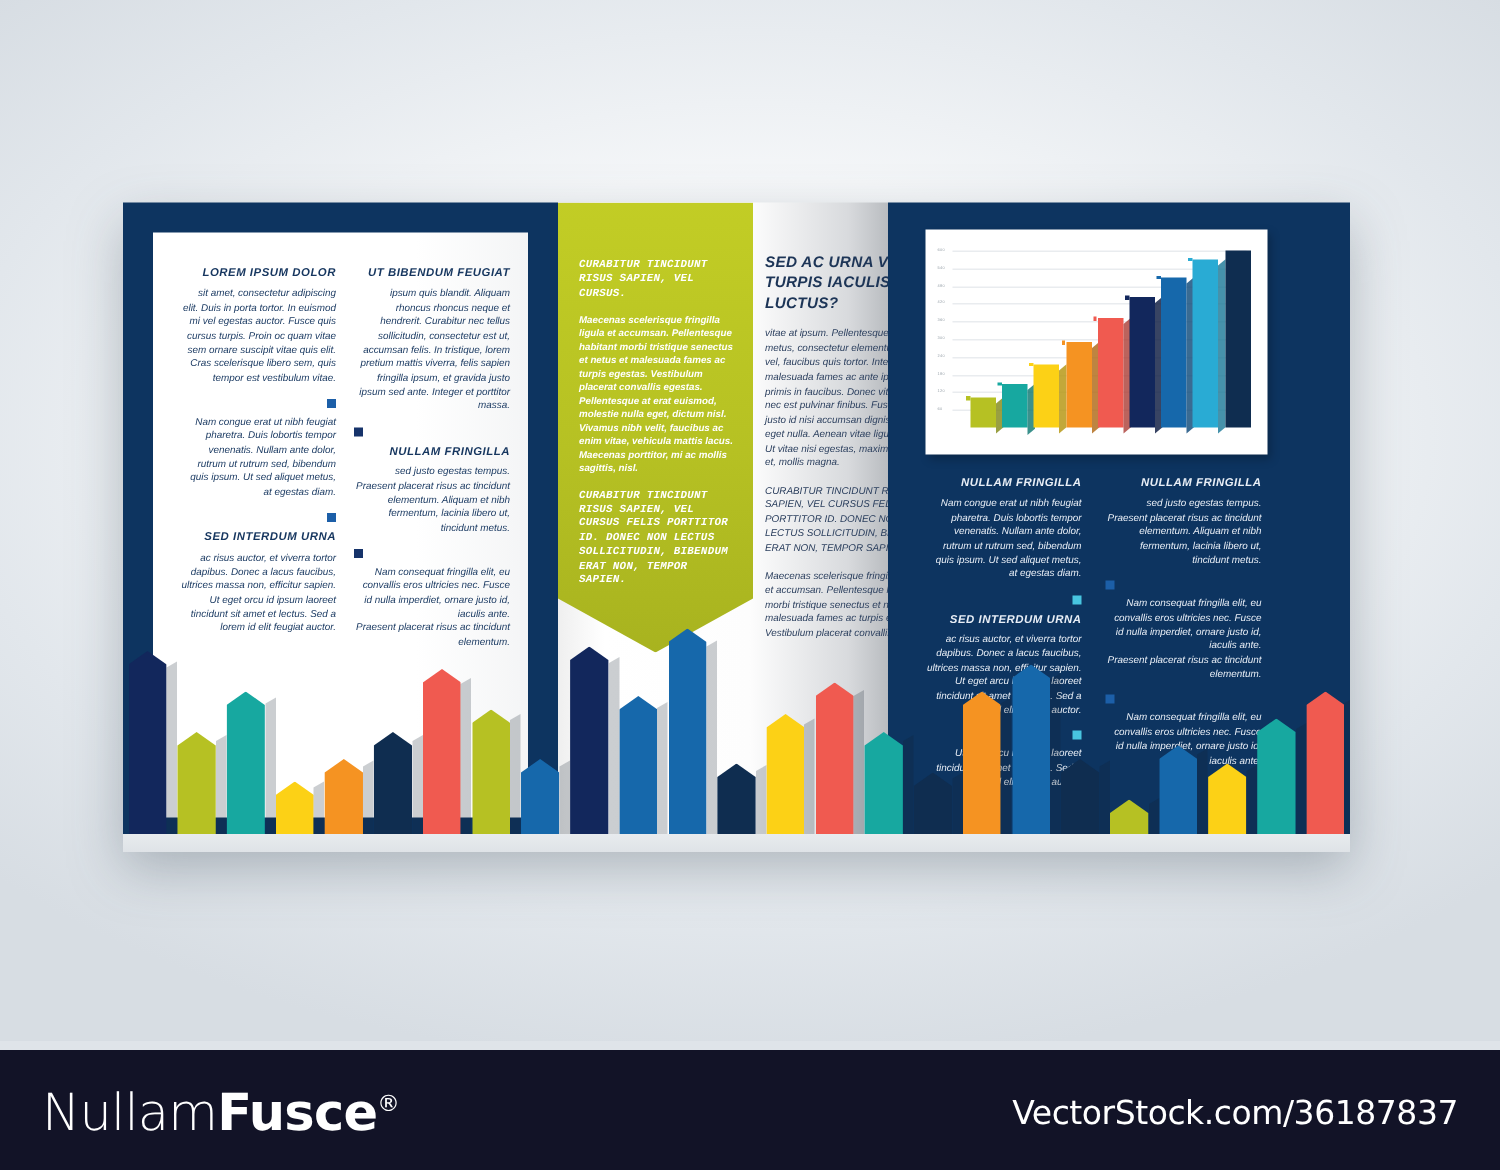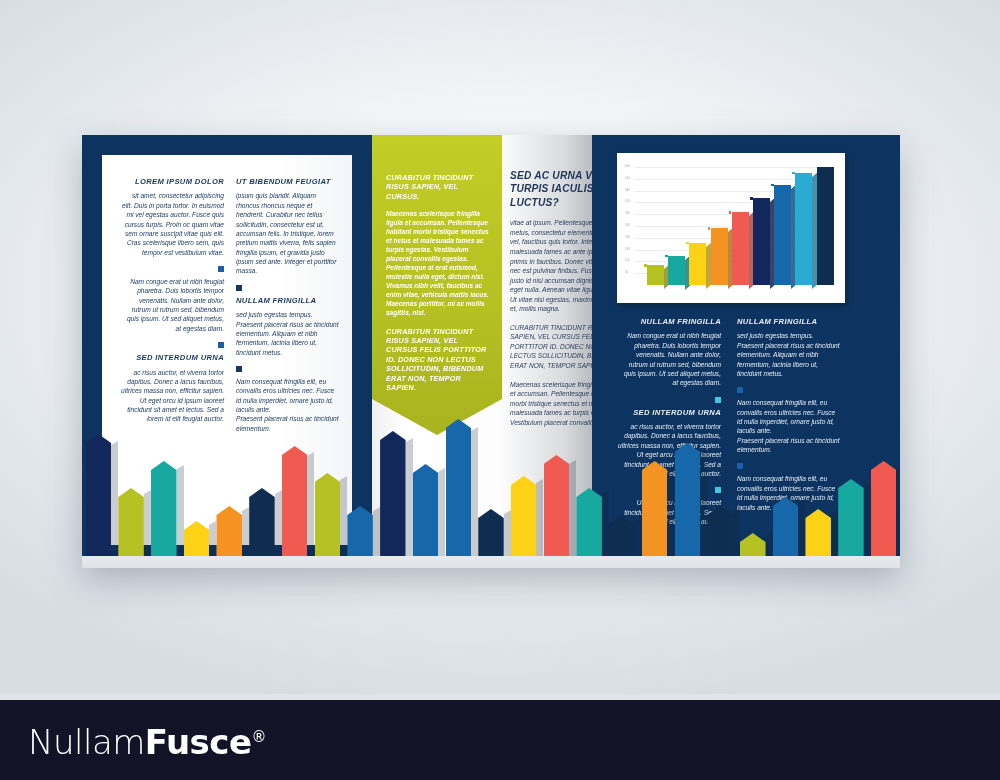--- a/index.html
+++ b/index.html
@@ -79,39 +79,39 @@
   .hdr {
     font-size: 7.6px; font-weight: 700; font-style: italic;
     letter-spacing: 0.35px; line-height: 1.25;
   }
   .body {
     font-size: 6.6px; font-style: italic; line-height: 1.42;
   }
   .dark  { color: #16365f; }
   .light { color: #e8eef6; }
   .ta-r  { text-align: right; }
-  .ta-l  { text-align: left; }
+  .ta-l  { text-align: right; }
 
   .sq { width: 6px; height: 6px; display:block; }
   .sq-blue  { background:#1c5fa8; }
   .sq-navy  { background:#16336a; }
   .sq-cyan  { background:#48c5e0; }
 
   
   .col { position: absolute; top: 22px; width: 104px; }
   .col-a { left: 18px; }
   .col-b { left: 134px; }
   .gap  { height: 9px; }
   .gap-s{ height: 5px; }
 
   
   .flag-txt { position: absolute; left: 14px; top: 38px; width: 104px; }
   .flag-h {
     font-size: 7.2px; font-weight:700; font-style: italic; color:#ffffff;
-    line-height: 1.3; letter-spacing:.2px;
+    line-height: 1.3; letter-spacing:.2px;font-family:Liberation Mono, monospace;
   }
   .flag-b {
     font-size: 6.5px; font-style: italic; color:#ffffff; line-height:1.38;
     font-weight:600;
   }
 
   
   .mid-txt { position: absolute; left: 138px; top: 34px; width: 112px; }
   .mid-h {
     font-size: 10.2px; font-weight: 700; font-style: italic; color:#1d3557;
@@ -440,14 +440,15 @@
         <div class="body2" style="background: rgb(240, 90, 80); clip-path: polygon(0px 9px, 50% 0px, 100% 9px, 100% 100%, 0px 100%);"></div>
         <div class="shd"></div>
       </div>
     </div>
   <div class="ground"></div>
 
   <div class="footer"></div>
   <div class="footer-logo">
     <span class="lite">Nullam</span><span class="bold">Fusce</span><span class="reg">®</span>
   </div>
+  <div class="footer-url">VectorStock.com/36187837</div>
 
 </div>
 
 </body></html>

